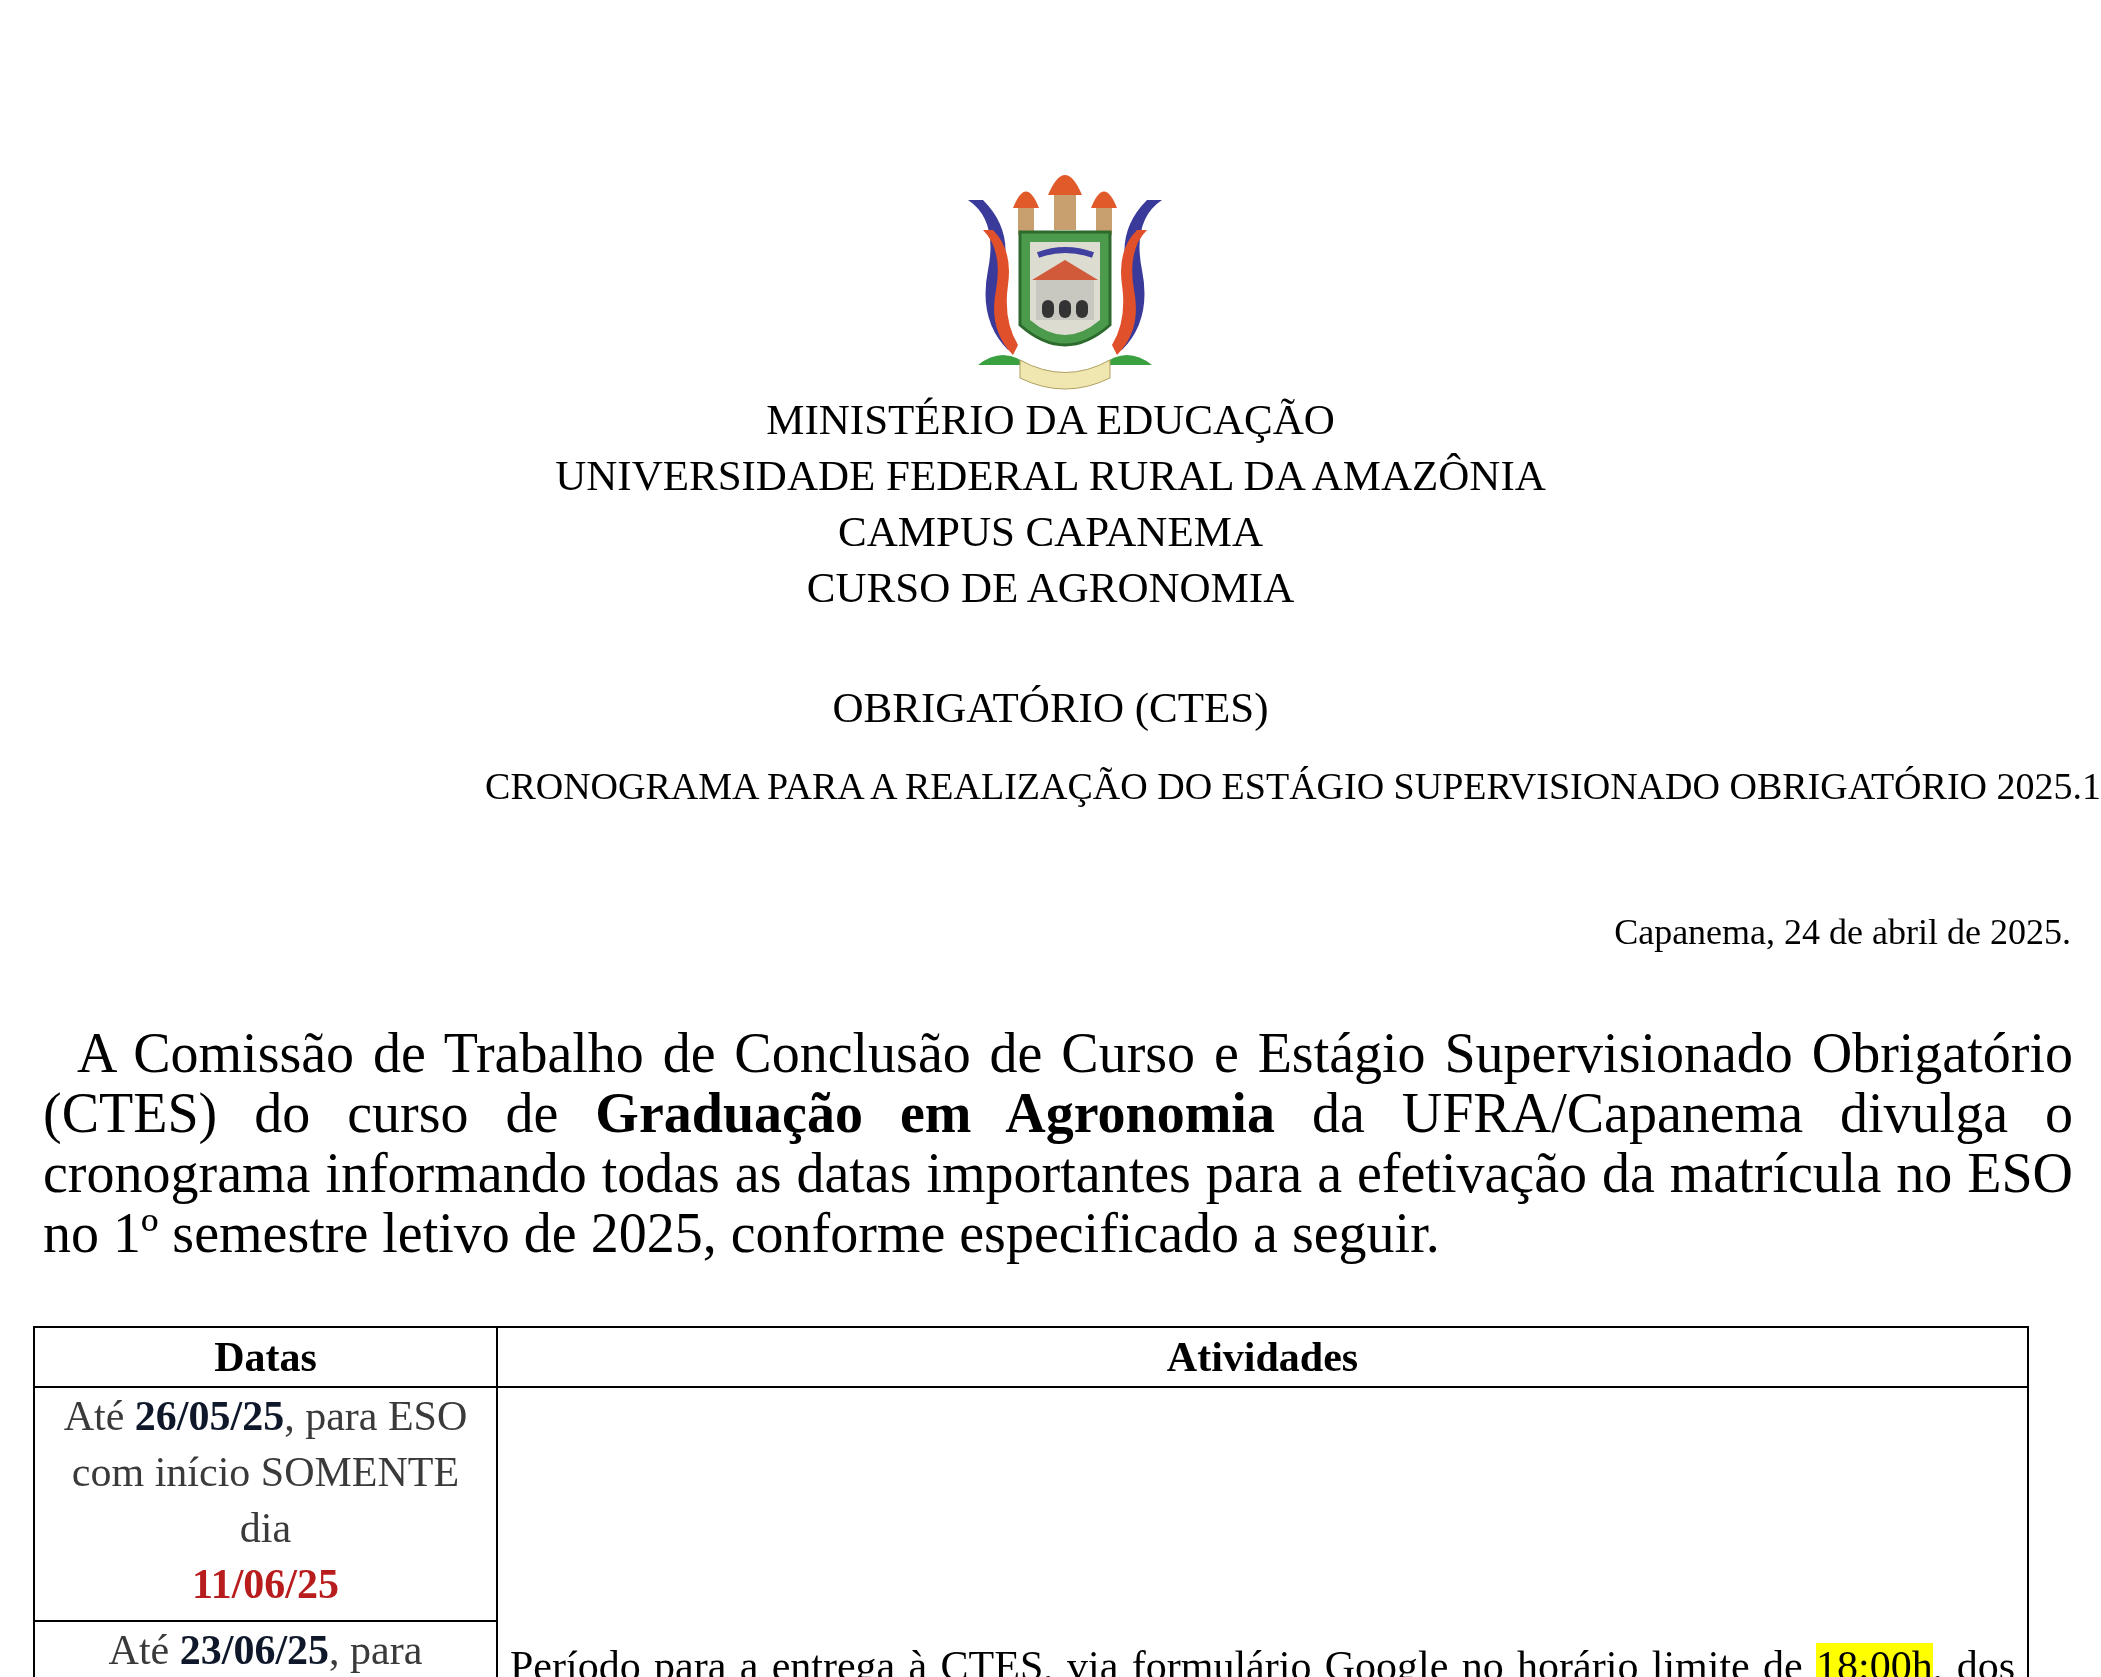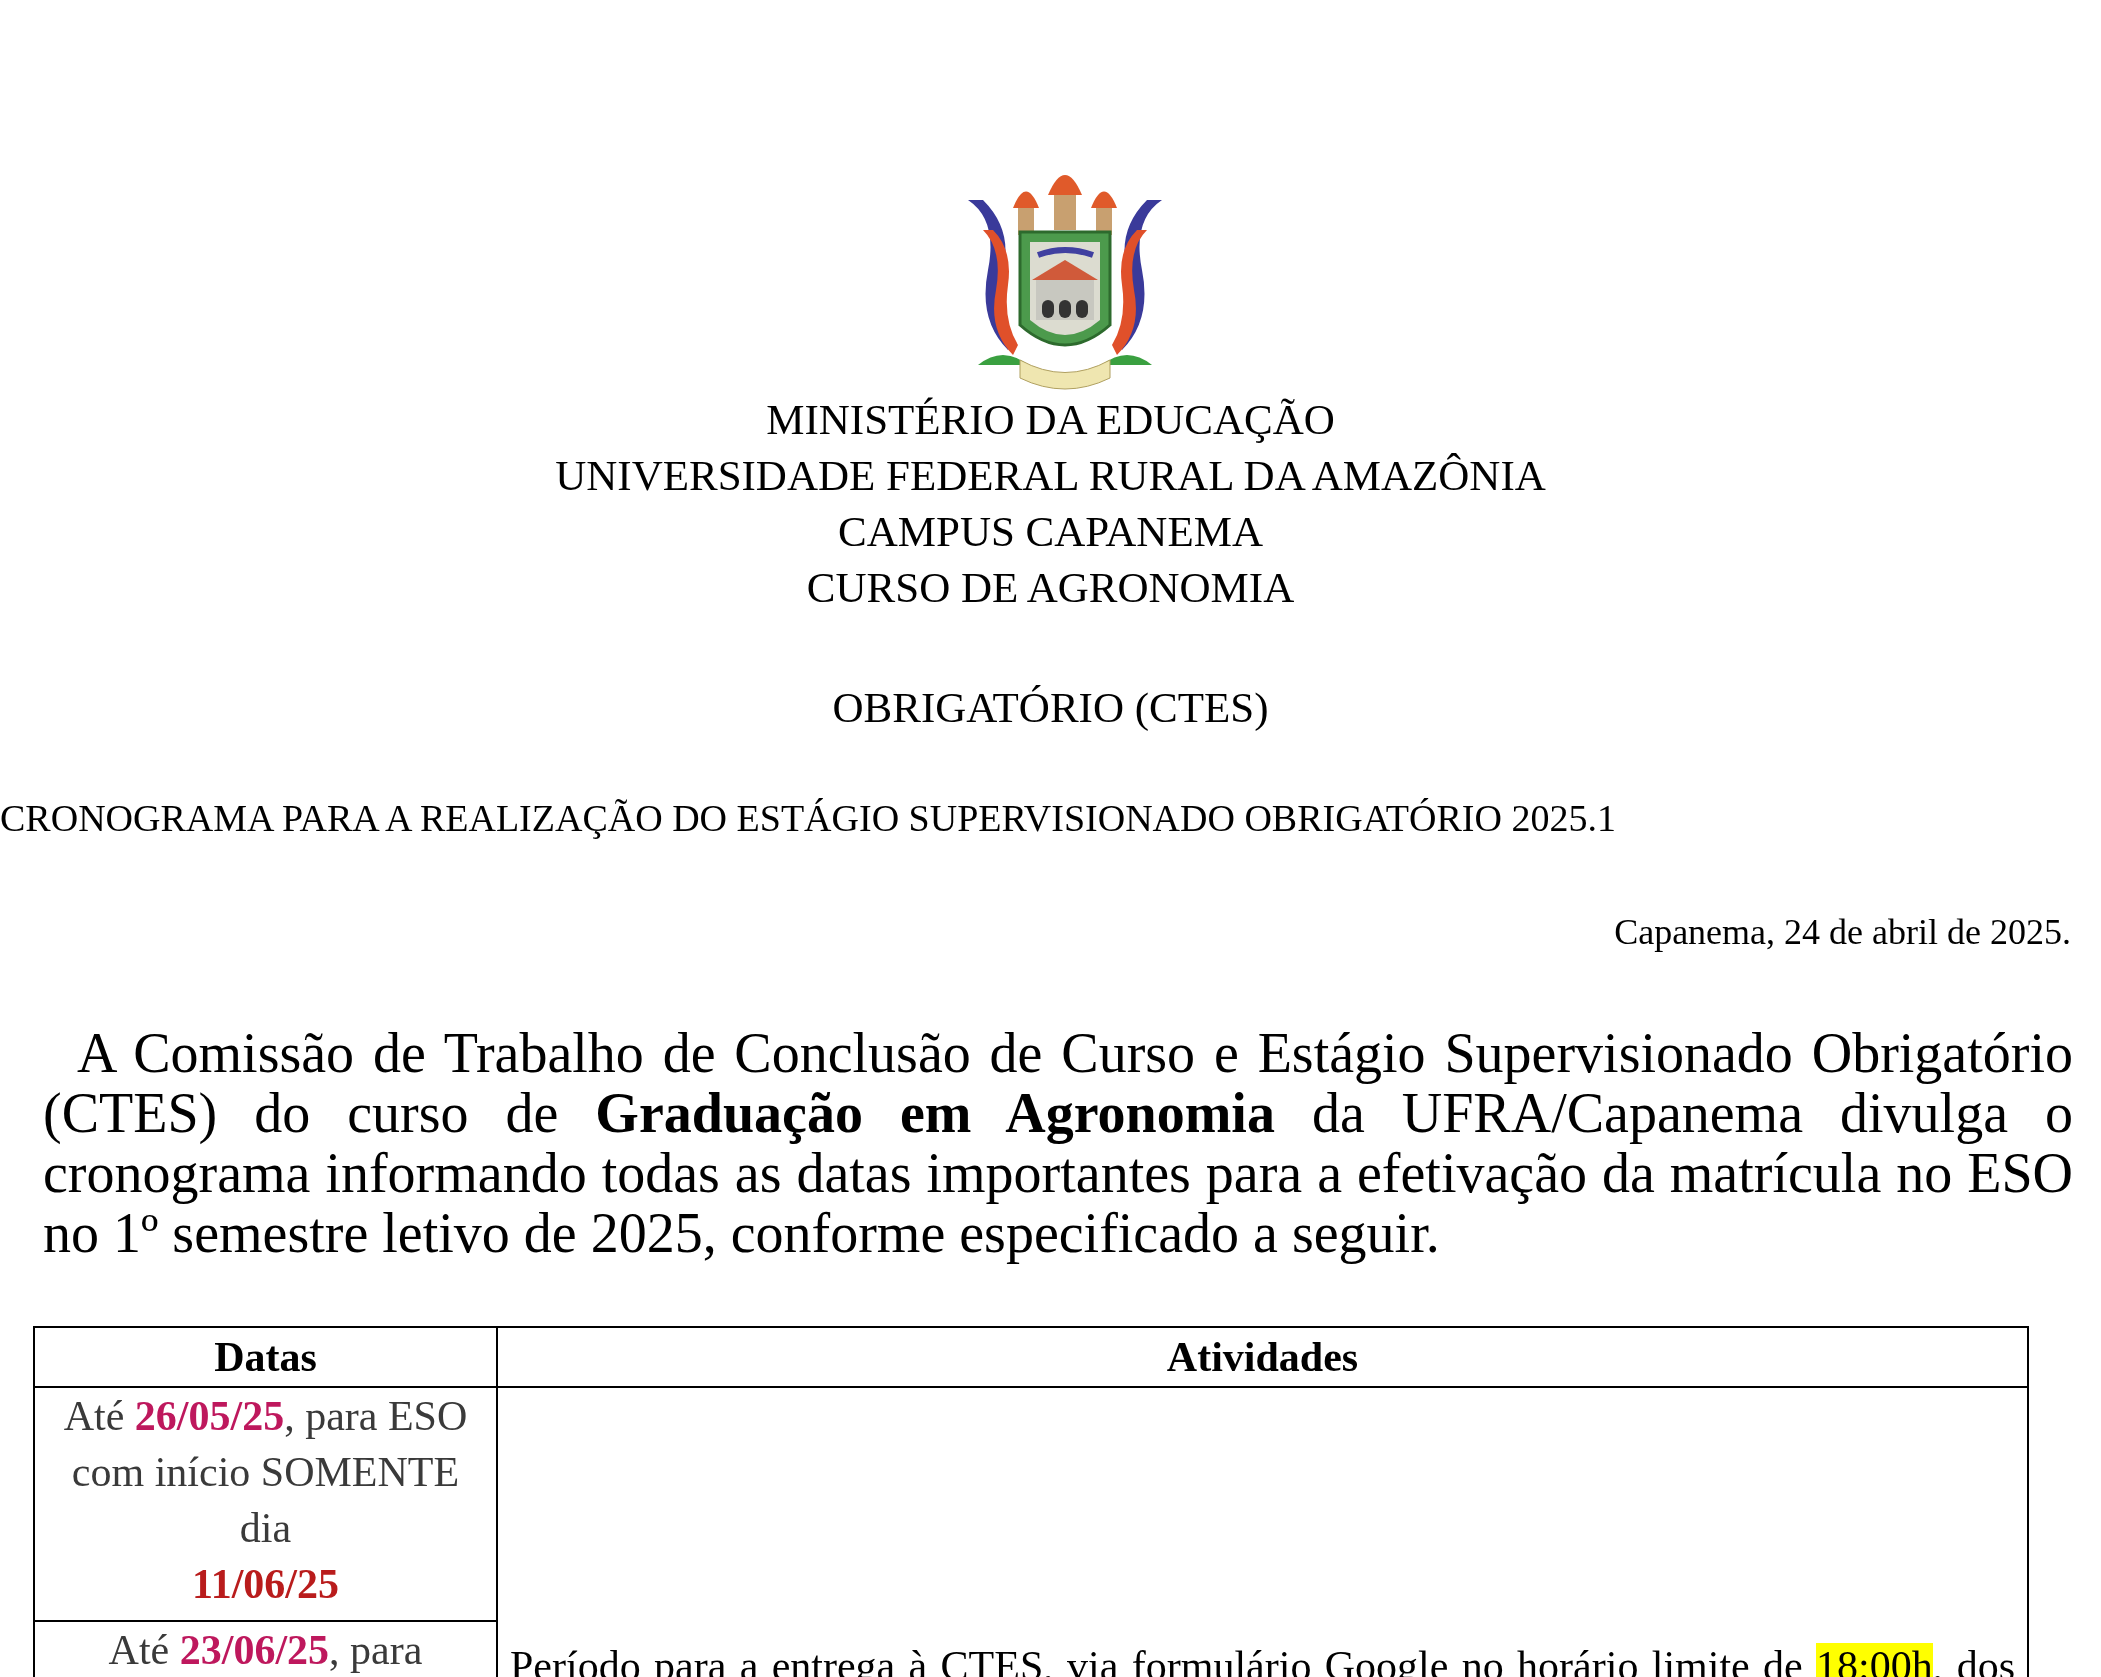--- a/index.html
+++ b/index.html
@@ -1,31 +1,31 @@
 <!DOCTYPE html>
 <html><head>
 <meta charset="utf-8">
 <style>
   html, body { margin:0; padding:0; background:#ffffff; }
   body { width:2101px; height:1677px; overflow:hidden; position:relative;
          font-family:"Liberation Serif", "DejaVu Serif", serif; color:#000; }
   .page { position:absolute; left:0; top:0; width:2101px; height:1457px; }
   .logo { position:absolute; left:958px; top:160px; width:214px; height:230px; }
   .hdr { position:absolute; left:0; width:2101px; text-align:center; font-size:43px; line-height:56px; white-space:nowrap; }
-  .title { position:absolute; left:0; width:2101px; top:790px; text-align:left; font-size:38px; line-height:56px; white-space:nowrap; }
+  .title { position:absolute; left:0; width:2101px; top:758px; text-align:right; font-size:38px; line-height:56px; white-space:nowrap; }
   .date { position:absolute; right:30px; top:907px; font-size:36px; line-height:50px; white-space:nowrap; }
   .para { position:absolute; left:43px; top:1023px; width:2030px; font-size:56px; line-height:60px; text-align:justify; text-align-last:left; }
   .para .indent { display:inline-block; width:34px; }
   .para b { font-weight:bold; }
   table.cron { position:absolute; left:33px; top:1326px; width:1996px; border-collapse:collapse; table-layout:fixed; }
   table.cron th, table.cron td { border:2px solid #000; font-size:42px; line-height:56px; padding:0 12px; }
   table.cron th { height:58px; font-weight:bold; text-align:center; }
   .col-d { width:463px; }
   td.dcell { text-align:center; color:#3a3a3a; vertical-align:top; }
-  td.dcell b { color:#be185d; }
+  td.dcell b { color:#0f172a; }
   .red { color:#b91c1c; font-weight:bold; }
   td.acell { vertical-align:middle; text-align:justify; padding:0 20px; }
   .hl { background:#ffff00; }
 </style>
 </head>
 <body>
 
 <div class="page">
 
   <svg class="logo" viewBox="0 0 214 230">

